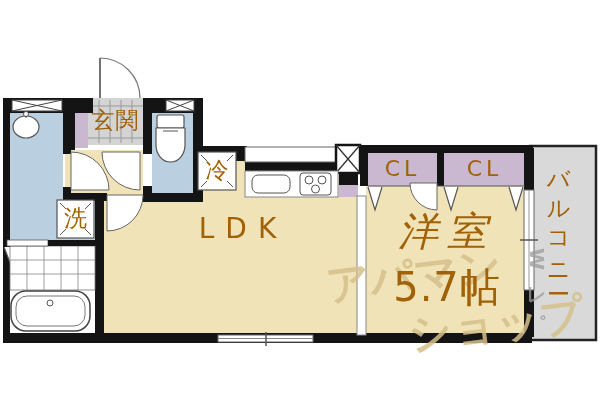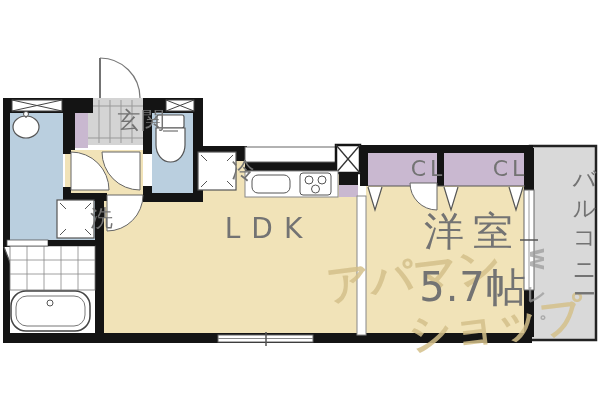--- a/index.html
+++ b/index.html
@@ -1,26 +1,26 @@
 <!DOCTYPE html>
 <html><head>
 <meta charset="utf-8">
 <style>
   html,body{margin:0;padding:0;background:#ffffff;}
   #canvas{position:relative;width:600px;height:400px;background:#ffffff;overflow:hidden;
           font-family:"DejaVu Sans","Liberation Sans",sans-serif;}
   #plan-svg{position:absolute;left:0;top:0;z-index:0;}
-  .lbl{position:absolute;color:#737373;text-align:center;font-weight:500;z-index:3;
-       font-family:"DejaVu Sans","Liberation Sans",sans-serif;line-height:1;white-space:nowrap;padding-left:26px;}
+  .lbl{position:absolute;color:#a16207;text-align:center;font-weight:500;z-index:3;
+       font-family:"DejaVu Sans","Liberation Sans",sans-serif;line-height:1;white-space:nowrap;}
   .lbl-genkan{left:88px;top:109px;width:55px;font-size:23px;letter-spacing:1px;}
   .lbl-washer{left:57px;top:207px;width:37px;font-size:23px;}
   .lbl-fridge{left:198px;top:159px;width:38px;font-size:23px;}
   .lbl-ldk-name{left:143px;top:215px;width:200px;font-size:28px;letter-spacing:11px;}
   .lbl-ldk-area{left:143px;top:263px;width:200px;font-size:40px;letter-spacing:2px;}
-  .lbl-yo-name{left:381px;top:211px;width:132px;font-size:40px;letter-spacing:9px;}
+  .lbl-yo-name{left:381px;top:211px;width:132px;font-size:40px;letter-spacing:9px;font-style:italic;}
   .lbl-yo-area{left:373px;top:267px;width:148px;font-size:40px;letter-spacing:1px;}
   .lbl-cl1{left:368px;top:158px;width:69px;font-size:22px;letter-spacing:4px;}
   .lbl-cl2{left:444px;top:158px;width:81px;font-size:22px;letter-spacing:4px;}
   .lbl-balcony{left:547px;top:153px;height:186px;font-size:23px;letter-spacing:6px;
                writing-mode:vertical-rl;text-align:left;}
   .wm{position:absolute;z-index:1;font-weight:bold;white-space:nowrap;
       font-family:"DejaVu Sans","Liberation Sans",sans-serif;}
   .wm-line1{left:326px;top:247px;font-size:43px;color:rgba(212,192,138,0.85);transform:rotate(-7deg);}
   .wm-line2{left:408px;top:296px;font-size:43px;color:rgba(212,192,138,0.85);transform:rotate(-7deg);}
   .wm-frag{left:524px;top:248px;font-size:20px;color:rgba(155,155,155,0.75);

